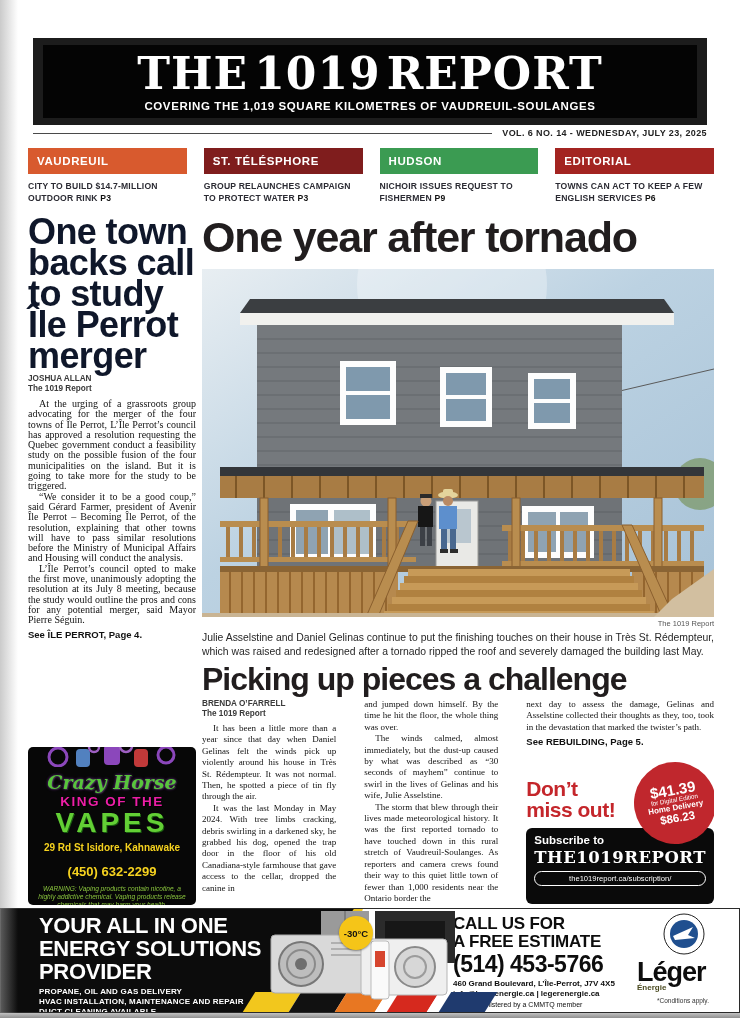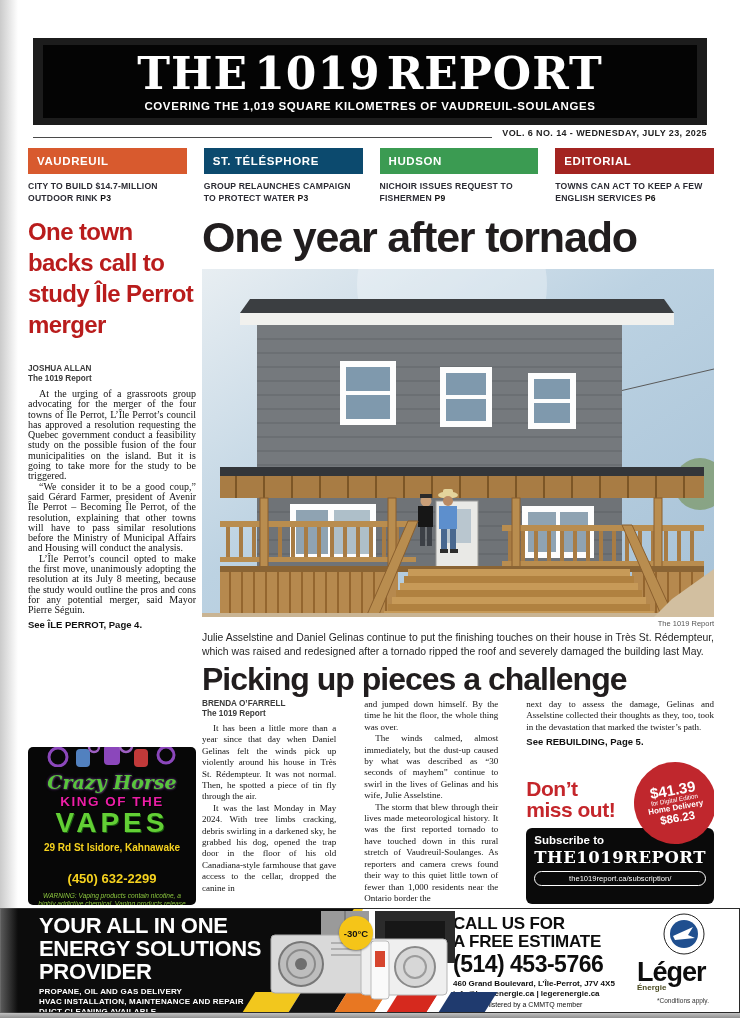--- a/index.html
+++ b/index.html
@@ -18,55 +18,55 @@
   .masthead { position:absolute; left:33px; top:38px; width:674px; height:87px;
     background:#1c1c1c; padding:7px 10px; }
   .masthead-inner { width:100%; height:100%; background:#040404; display:flex;
     flex-direction:column; align-items:center; justify-content:center; }
   .masthead-title { font-family:"DejaVu Serif", serif; font-weight:bold; color:#fff;
     font-size:44px; line-height:44px; letter-spacing:1px; white-space:nowrap; }
   .masthead-title .num { margin:0 6px; }
   .masthead-tagline { color:#fff; font-size:11.5px; letter-spacing:.6px; margin-top:4px; font-weight:bold; }
 
   
-  .dateline { position:absolute; left:33px; top:128px; width:674px; display:flex; align-items:flex-end; }
+  .dateline { position:absolute; left:33px; top:128px; width:674px; display:flex; align-items:center; }
   .dateline .rule { flex:1; height:1px; background:#4a4a4a; margin-right:10px; }
   .dateline .date-text { font-size:9px; font-weight:bold; letter-spacing:.4px; color:#222; }
 
   
   .teasers { position:absolute; left:28px; top:148px; width:686px; display:grid;
     grid-template-columns:repeat(4,1fr); column-gap:17px; }
   .teaser-badge { height:26px; display:flex; align-items:center; padding-left:9px;
     color:#fff; font-weight:bold; font-size:11.5px; letter-spacing:.6px; }
-  .tz-orange { background:#d85a2e; } .tz-navy { background:#0c4a6e; }
+  .tz-orange { background:#d85a2e; } .tz-navy { background:#7f1d1d; }
   .tz-green { background:#3b9b52; } .tz-red { background:#a32421; }
   .teaser-head { margin-top:6px; font-size:8.6px; line-height:12px; font-weight:bold;
     color:#2b2b33; letter-spacing:.2px; }
   .teaser-head .pg { color:#111; }
 
   
   .left-col { position:absolute; left:28px; top:216px; width:168px; }
-  .lc-headline { font-size:24px; line-height:31px; font-weight:bold; color:#b91c1c; letter-spacing:-.6px; }
-  .byline { margin-top:24px; font-size:8.2px; line-height:10px; font-weight:bold; color:#3a3a3a; }
+  .lc-headline { font-size:36px; line-height:31px; font-weight:bold; color:#0f172a; letter-spacing:-.6px; }
+  .byline { margin-top:3px; font-size:8.2px; line-height:10px; font-weight:bold; color:#3a3a3a; }
   .body-serif { font-family:"Liberation Serif", serif; font-size:10px; line-height:10.3px;
     text-align:justify; color:#111; margin-top:5px; }
   .body-serif p { text-indent:11px; }
   .see-more { margin-top:3px; font-size:9.5px; font-weight:bold; color:#111; }
 
   
   .vape-ad { position:absolute; left:28px; top:747px; width:168px; height:158px;
     background:#070707; border-radius:5px; text-align:center; overflow:hidden; padding-top:4px; }
   .vape-logo { font-family:"DejaVu Serif", serif; font-style:italic; font-weight:bold;
     font-size:19px; color:#58c43c; text-shadow:0 0 3px #7a2da0, 1px 1px 0 #222; }
   .vape-king { color:#ec1ea6; font-weight:bold; font-size:13.5px; letter-spacing:1.5px; margin-top:1px;
     text-shadow:1px 1px 0 #000; }
   .vape-vapes { color:#63cf35; font-weight:bold; font-size:28px; letter-spacing:4px; line-height:28px;
     text-shadow:1px 1px 0 #1b5e10; }
   .vape-addr { color:#f6d21f; font-weight:bold; font-size:10px; margin-top:5px; }
-  .vape-phone { color:#f6d21f; font-weight:bold; font-size:13px; margin-top:18px; }
+  .vape-phone { color:#f6d21f; font-weight:bold; font-size:13px; margin-top:11px; }
   .vape-warning { color:#8bc63e; font-style:italic; font-size:6.6px; line-height:8px;
     margin:6px 8px 0 8px; }
   .vape-smoke { position:absolute; left:0; top:-6px; width:168px; height:26px; opacity:.9; }
 
   
   .main-col { position:absolute; left:202px; top:213px; width:512px; }
   .main-headline { font-size:43px; line-height:48px; font-weight:bold; letter-spacing:-1.2px; color:#211d1e; }
   .photo-frame { margin-top:8px; width:512px; height:348px; background:#bcd0e0; overflow:hidden; }
   .photo-credit { text-align:right; font-size:7.5px; color:#555; margin-top:2px; }
   .photo-caption { margin-top:3px; font-size:10.4px; line-height:14px; text-align:justify; color:#272727; }

